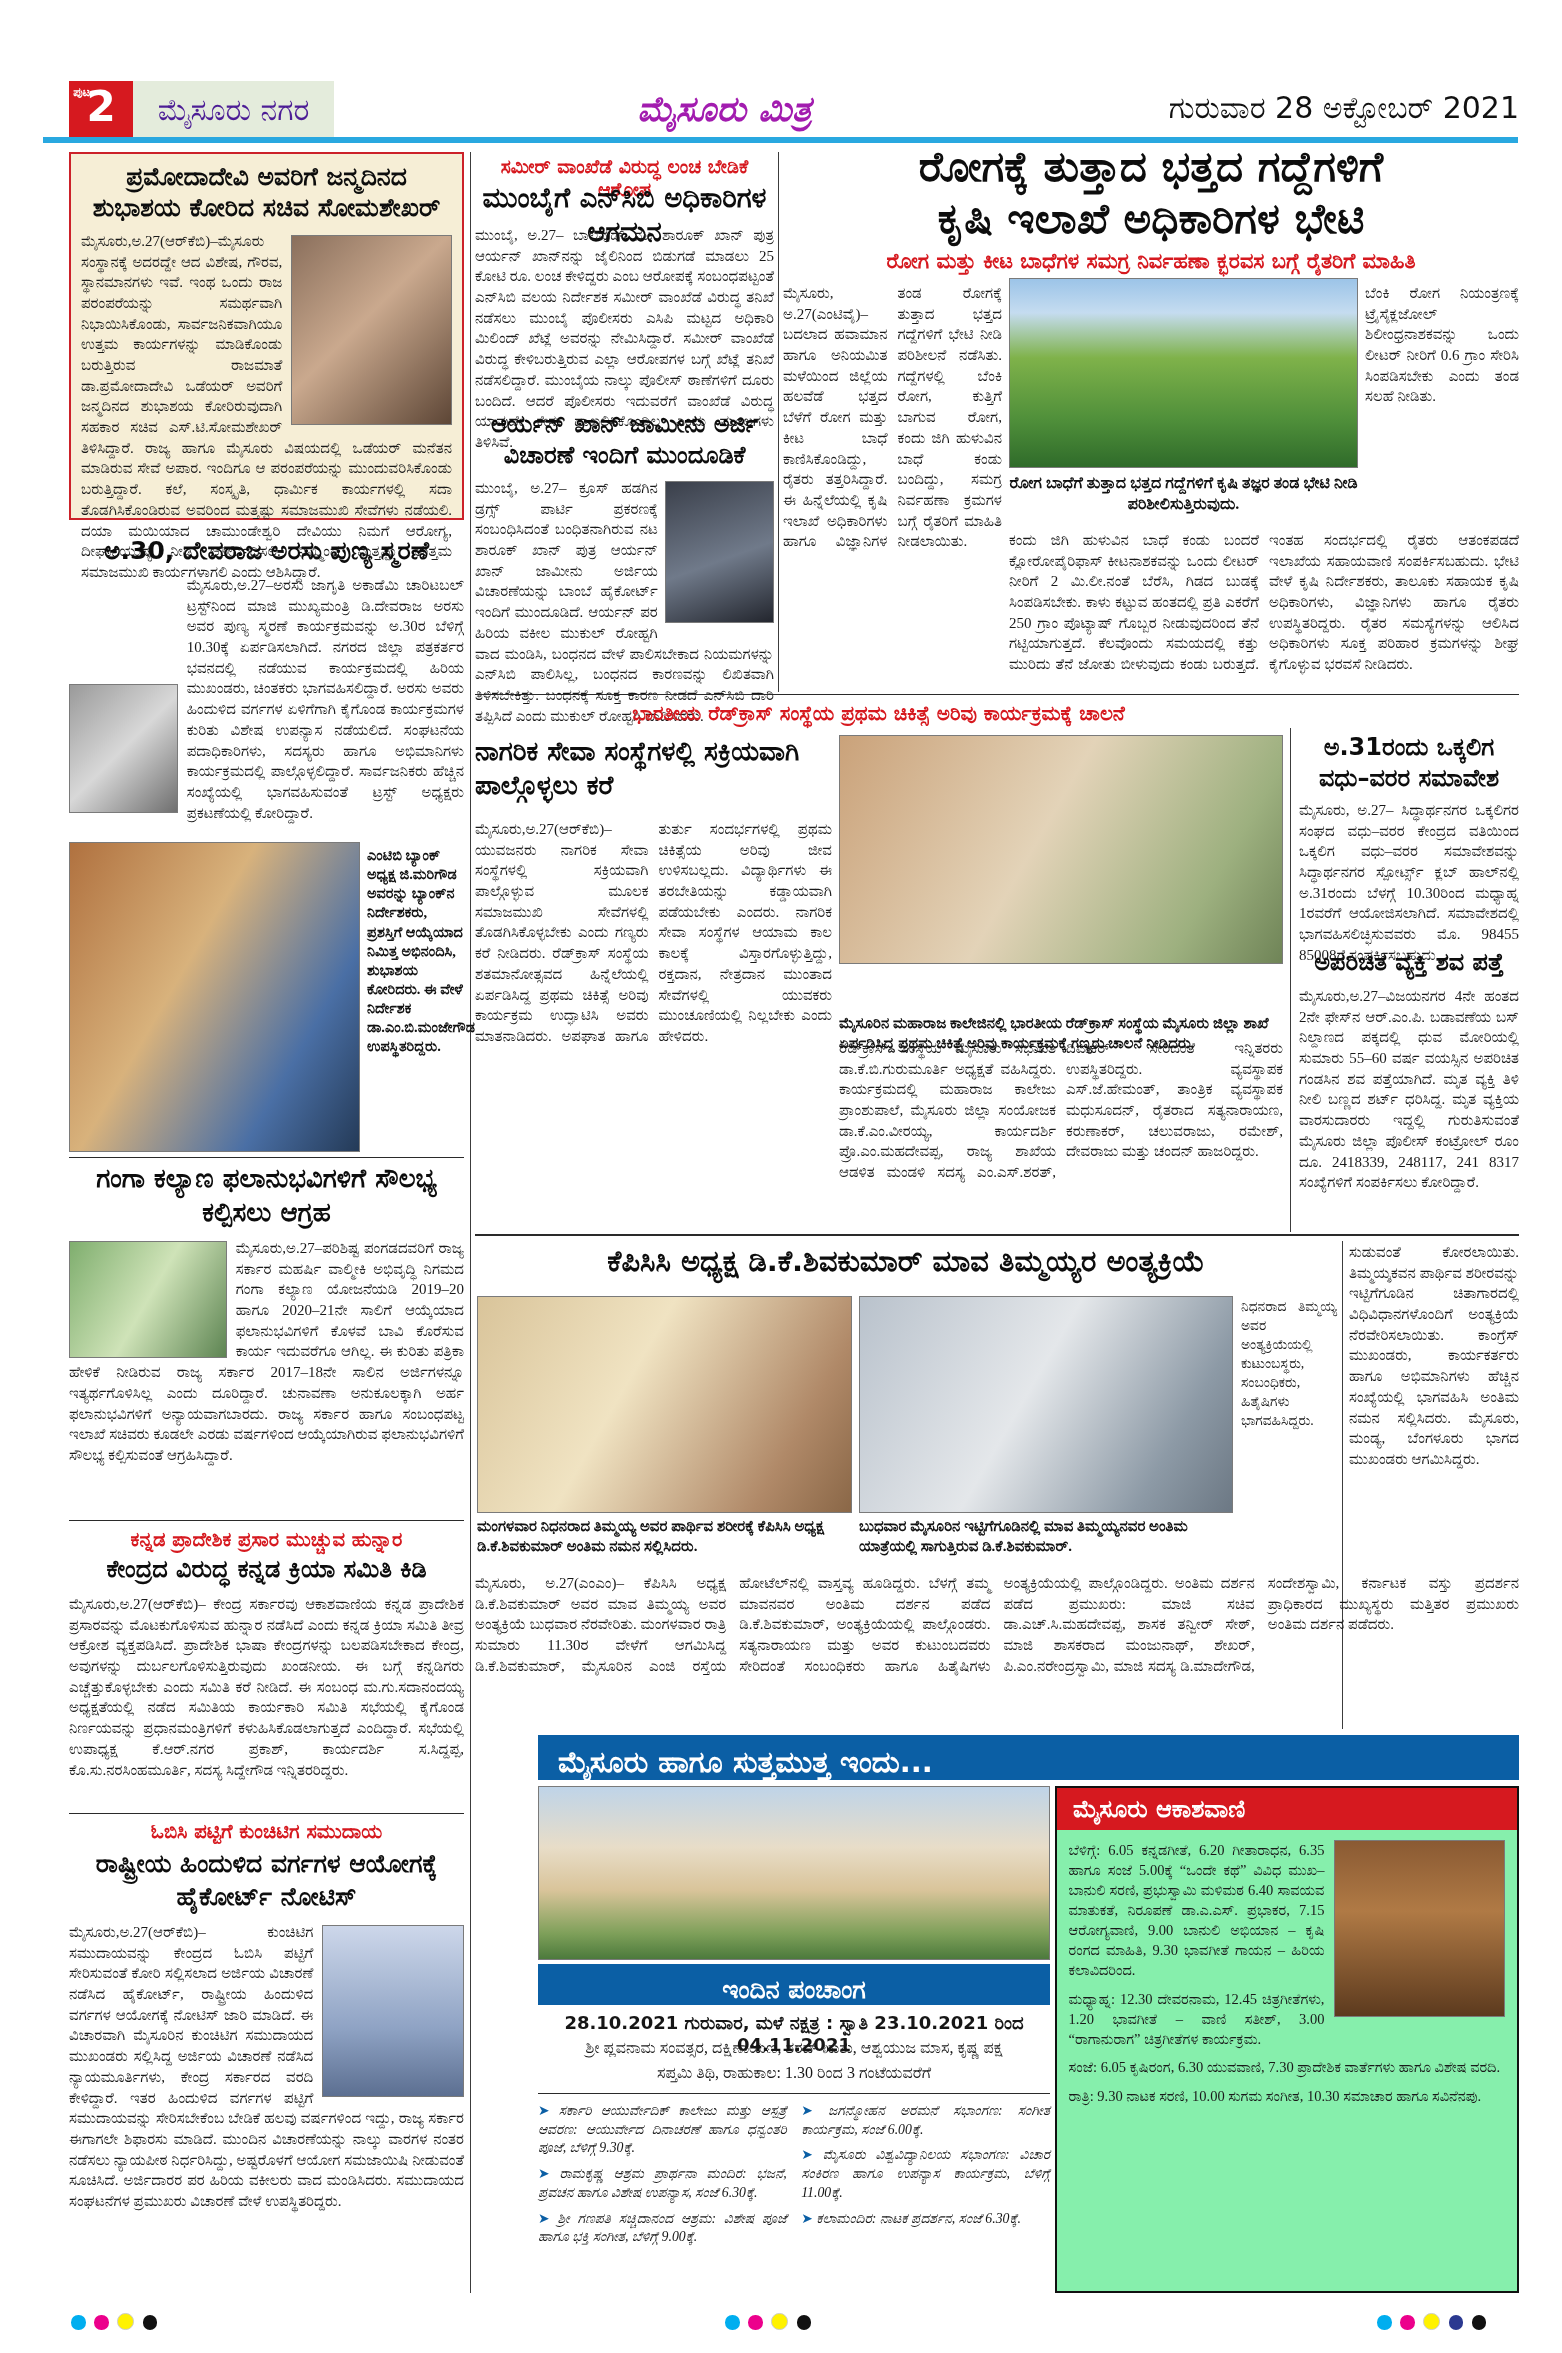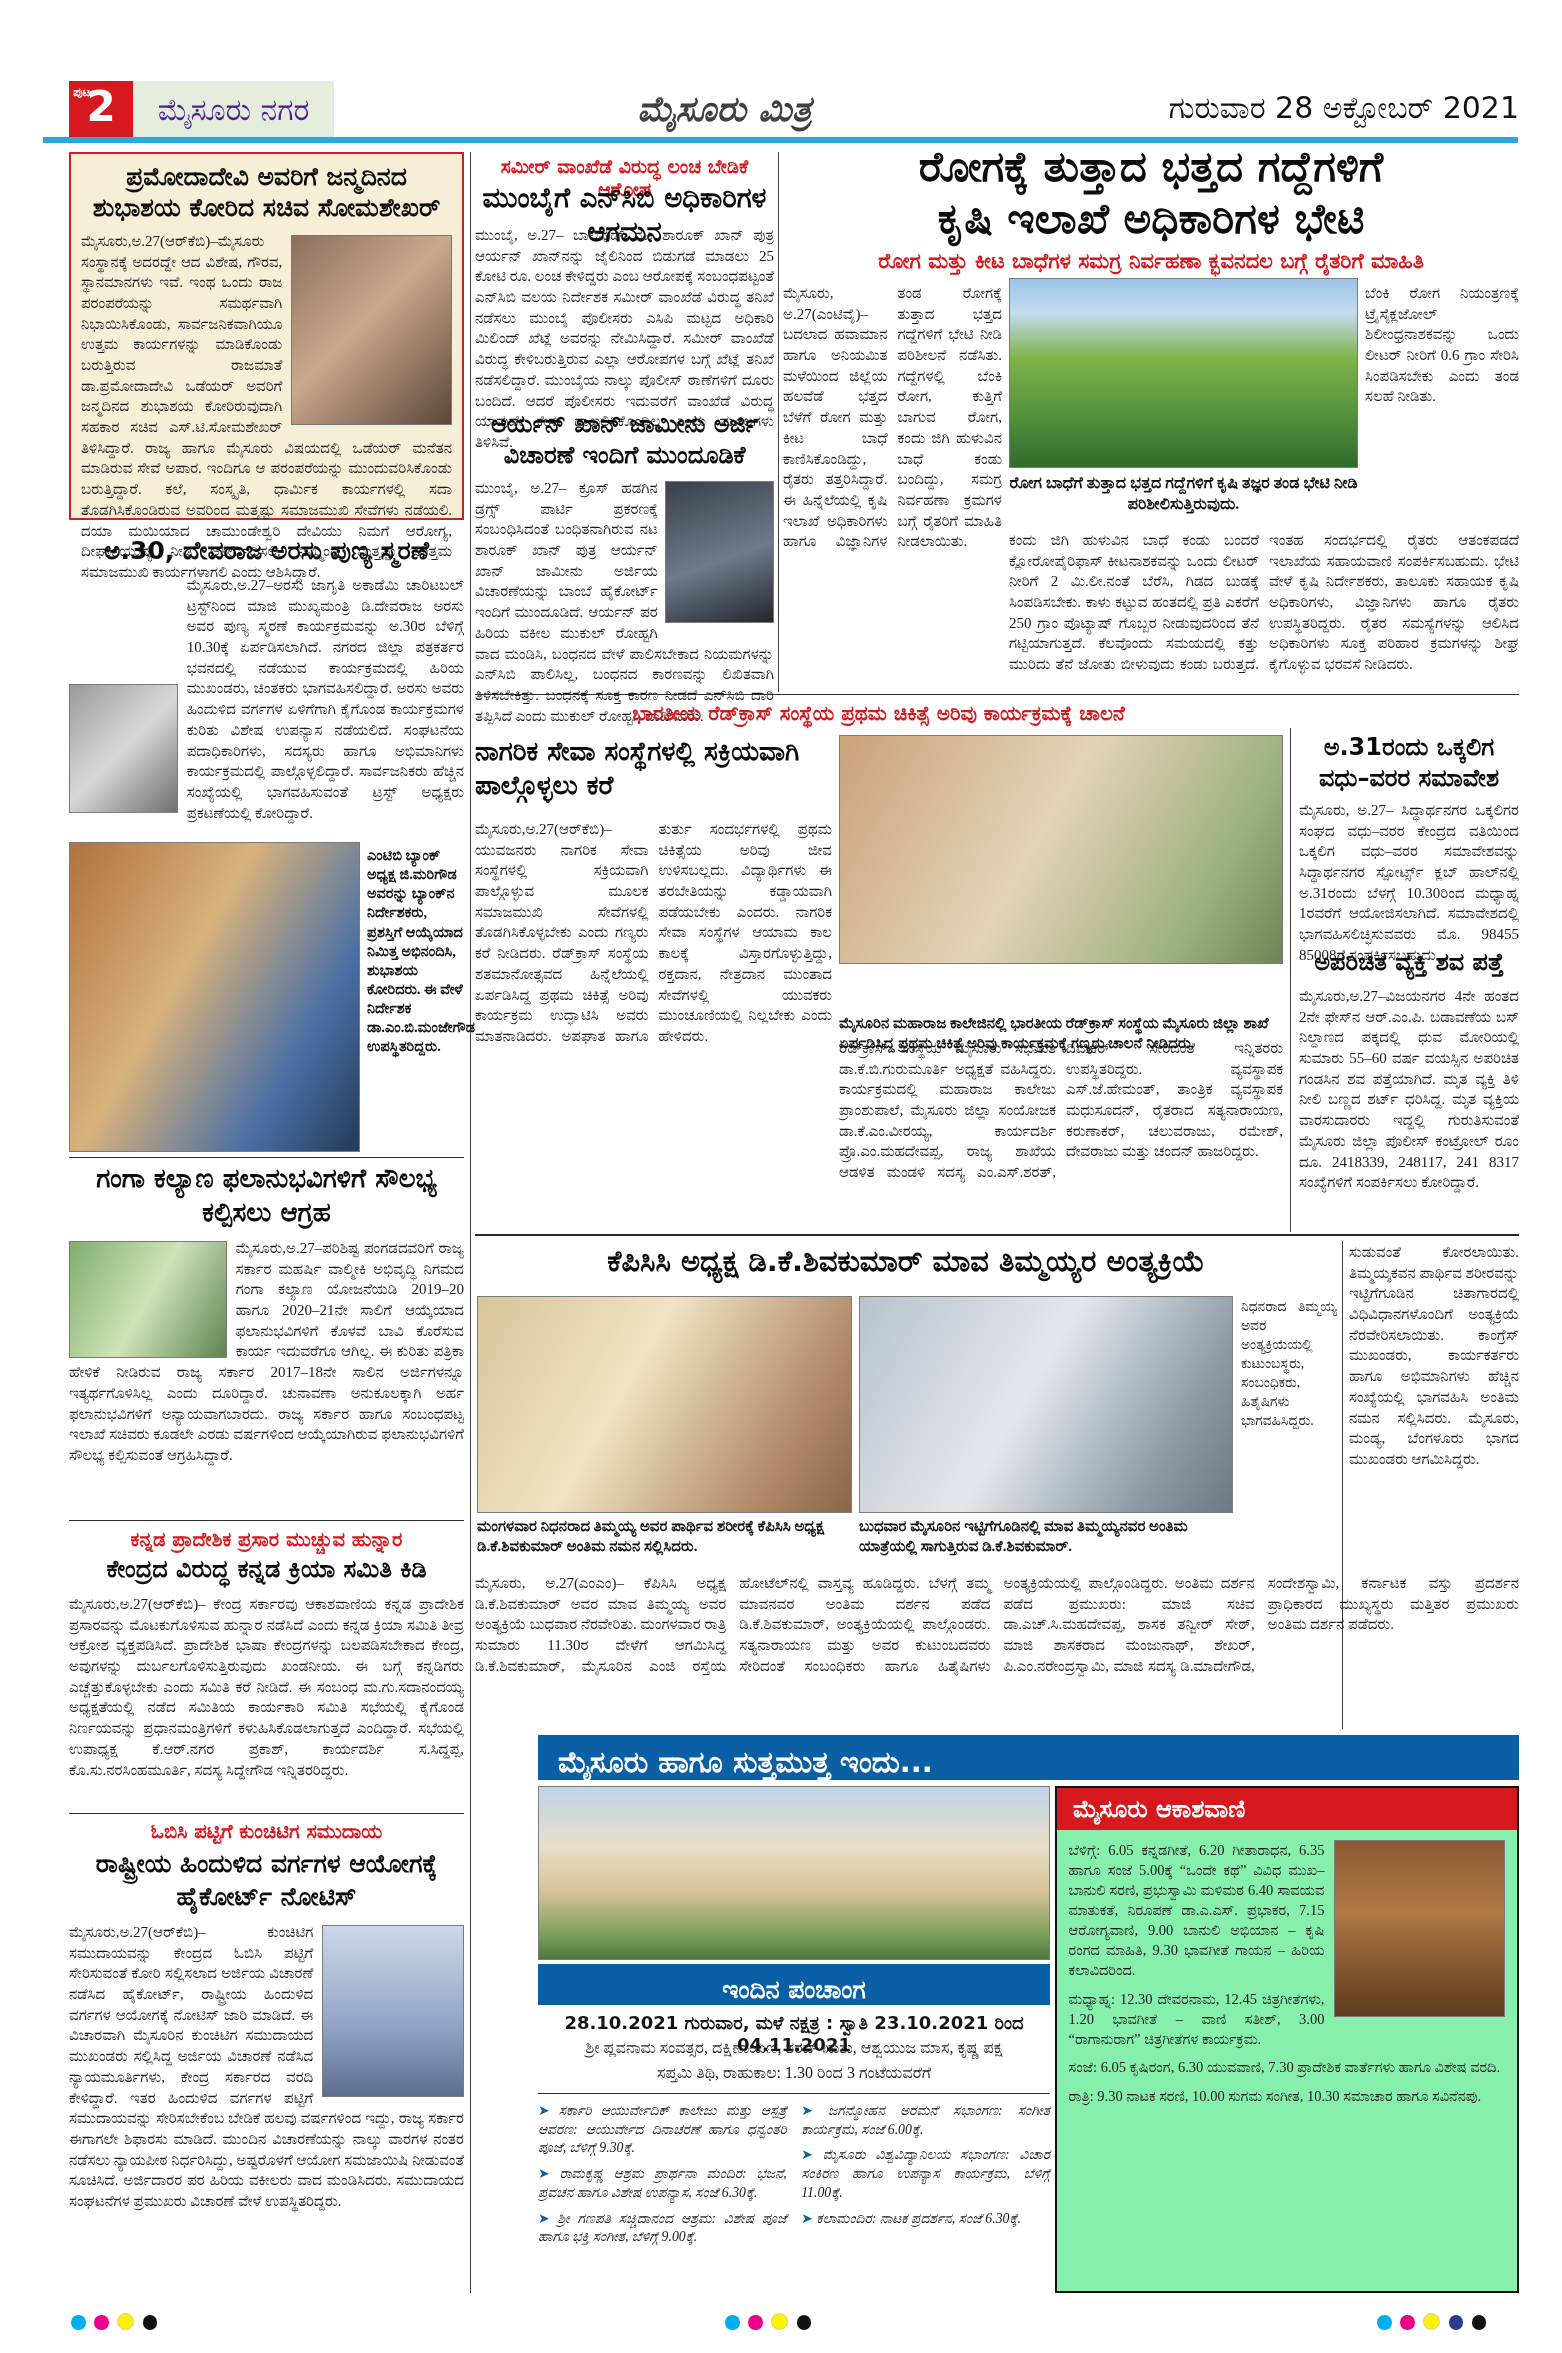--- a/index.html
+++ b/index.html
@@ -26,21 +26,21 @@
 <div id="page">
 
   <div class="abs" style="left:69px;top:81px;width:64px;height:57px;background:#d6191f;">
     <div style="position:absolute;left:4.3px;top:4.3px;color:#fff;font-size:11.6px;font-weight:bold;font-family:'DejaVu Sans',sans-serif;">ಪುಟ</div>
     <div style="position:absolute;left:0;top:1.4px;width:100%;text-align:center;color:#fff;font-size:42px;font-weight:bold;font-family:'DejaVu Sans',sans-serif;">2</div>
   </div>
   <div class="abs" style="left:133px;top:81px;width:201px;height:57px;background:#e4ecdc;display:flex;align-items:center;justify-content:center;">
     <span style="font-size:30px;font-weight:normal;color:#4c1d95;font-family:'DejaVu Sans',sans-serif;">ಮೈಸೂರು ನಗರ</span>
   </div>
   <div class="abs" style="left:594px;top:86px;width:261px;height:45px;display:flex;align-items:center;justify-content:center;">
-    <span style="font-size:35px;font-weight:bold;color:#404040;font-style:italic;font-family:'DejaVu Serif','Liberation Serif',serif;">ಮೈಸೂರು ಮಿತ್ರ</span>
+    <span style="font-size:35px;font-weight:bold;color:#a21caf;font-style:italic;font-family:'DejaVu Serif','Liberation Serif',serif;">ಮೈಸೂರು ಮಿತ್ರ</span>
   </div>
   <div class="abs" style="left:1109px;top:90px;width:410px;height:38px;text-align:right;">
     <span style="font-size:30px;color:#111;font-family:'DejaVu Sans',sans-serif;">ಗುರುವಾರ 28 ಅಕ್ಟೋಬರ್ 2021</span>
   </div>
   <div class="abs" style="left:43px;top:137px;width:1475px;height:5.8px;background:#29a8e0;"></div>
 
   <div class="abs vrule" style="left:470px;top:152px;height:2141px;"></div>
   <div class="abs vrule" style="left:778px;top:152px;height:540px;"></div>
   <div class="abs vrule" style="left:1290px;top:728px;height:504px;"></div>
   <div class="abs vrule" style="left:1342px;top:1241px;height:488px;"></div>
@@ -86,21 +86,21 @@
   <div class="abs hl" style="left:475px;top:181px;width:299px;font-size:27.5px;">ಮುಂಬೈಗೆ ಎನ್‌ಸಿಬಿ ಅಧಿಕಾರಿಗಳ ಆಗಮನ</div>
   <div class="abs bodytxt" style="left:475px;top:225px;width:299px;height:180px;">ಮುಂಬೈ, ಅ.27– ಬಾಲಿವುಡ್ ನಟ ಶಾರೂಕ್ ಖಾನ್ ಪುತ್ರ ಆರ್ಯನ್ ಖಾನ್‌ನನ್ನು ಜೈಲಿನಿಂದ ಬಿಡುಗಡೆ ಮಾಡಲು 25 ಕೋಟಿ ರೂ. ಲಂಚ ಕೇಳಿದ್ದರು ಎಂಬ ಆರೋಪಕ್ಕೆ ಸಂಬಂಧಪಟ್ಟಂತೆ ಎನ್‌ಸಿಬಿ ವಲಯ ನಿರ್ದೇಶಕ ಸಮೀರ್ ವಾಂಖೆಡೆ ವಿರುದ್ಧ ತನಿಖೆ ನಡೆಸಲು ಮುಂಬೈ ಪೊಲೀಸರು ಎಸಿಪಿ ಮಟ್ಟದ ಅಧಿಕಾರಿ ಮಿಲಿಂದ್ ಖೆಟ್ಲೆ ಅವರನ್ನು ನೇಮಿಸಿದ್ದಾರೆ. ಸಮೀರ್ ವಾಂಖೆಡೆ ವಿರುದ್ಧ ಕೇಳಿಬರುತ್ತಿರುವ ಎಲ್ಲಾ ಆರೋಪಗಳ ಬಗ್ಗೆ ಖೆಟ್ಲೆ ತನಿಖೆ ನಡೆಸಲಿದ್ದಾರೆ. ಮುಂಬೈಯ ನಾಲ್ಕು ಪೊಲೀಸ್ ಠಾಣೆಗಳಿಗೆ ದೂರು ಬಂದಿದೆ. ಆದರೆ ಪೊಲೀಸರು ಇದುವರೆಗೆ ವಾಂಖೆಡೆ ವಿರುದ್ಧ ಯಾವುದೇ ಕೇಸು ದಾಖಲಿಸಿಕೊಂಡಿಲ್ಲ ಎಂದು ಮೂಲಗಳು ತಿಳಿಸಿವೆ.</div>
   <div class="abs hl" style="left:475px;top:409px;width:299px;font-size:24px;line-height:1.3;">ಆರ್ಯನ್ ಖಾನ್ ಜಾಮೀನು ಅರ್ಜಿ ವಿಚಾರಣೆ ಇಂದಿಗೆ ಮುಂದೂಡಿಕೆ</div>
   <div class="abs bodytxt" style="left:475px;top:478px;width:299px;height:212px;">
     <div class="photo" style="float:right;width:109px;height:142px;margin:2.9px 0 4.3px 7.2px;background:linear-gradient(160deg,#3a3f4a,#707a8a 55%,#23262e);"></div>
     <span>ಮುಂಬೈ, ಅ.27– ಕ್ರೂಸ್ ಹಡಗಿನ ಡ್ರಗ್ಸ್ ಪಾರ್ಟಿ ಪ್ರಕರಣಕ್ಕೆ ಸಂಬಂಧಿಸಿದಂತೆ ಬಂಧಿತನಾಗಿರುವ ನಟ ಶಾರೂಕ್ ಖಾನ್ ಪುತ್ರ ಆರ್ಯನ್ ಖಾನ್ ಜಾಮೀನು ಅರ್ಜಿಯ ವಿಚಾರಣೆಯನ್ನು ಬಾಂಬೆ ಹೈಕೋರ್ಟ್ ಇಂದಿಗೆ ಮುಂದೂಡಿದೆ. ಆರ್ಯನ್ ಪರ ಹಿರಿಯ ವಕೀಲ ಮುಕುಲ್ ರೋಹ್ಟಗಿ ವಾದ ಮಂಡಿಸಿ, ಬಂಧನದ ವೇಳೆ ಪಾಲಿಸಬೇಕಾದ ನಿಯಮಗಳನ್ನು ಎನ್‌ಸಿಬಿ ಪಾಲಿಸಿಲ್ಲ, ಬಂಧನದ ಕಾರಣವನ್ನು ಲಿಖಿತವಾಗಿ ತಿಳಿಸಬೇಕಿತ್ತು. ಬಂಧನಕ್ಕೆ ಸೂಕ್ತ ಕಾರಣ ನೀಡದೆ ಎನ್‌ಸಿಬಿ ದಾರಿ ತಪ್ಪಿಸಿದೆ ಎಂದು ಮುಕುಲ್ ರೋಹ್ಟಗಿ ವಾದಿಸಿದರು.</span>
   </div>
 
   <div class="abs hl" style="left:783px;top:142px;width:736px;font-size:42px;">ರೋಗಕ್ಕೆ ತುತ್ತಾದ ಭತ್ತದ ಗದ್ದೆಗಳಿಗೆ</div>
   <div class="abs hl" style="left:783px;top:194px;width:736px;font-size:42px;">ಕೃಷಿ ಇಲಾಖೆ ಅಧಿಕಾರಿಗಳ ಭೇಟಿ</div>
-  <div class="abs kicker" style="left:783px;top:249px;width:736px;font-size:21px;">ರೋಗ ಮತ್ತು ಕೀಟ ಬಾಧೆಗಳ ಸಮಗ್ರ ನಿರ್ವಹಣಾ ಕ್ಭವನದಲ ಬಗ್ಗೆ ರೈತರಿಗೆ ಮಾಹಿತಿ</div>
+  <div class="abs kicker" style="left:783px;top:249px;width:736px;font-size:21px;">ರೋಗ ಮತ್ತು ಕೀಟ ಬಾಧೆಗಳ ಸಮಗ್ರ ನಿರ್ವಹಣಾ ಕ್ಭರವಸ ಬಗ್ಗೆ ರೈತರಿಗೆ ಮಾಹಿತಿ</div>
   <div class="abs bodytxt cols2" style="left:783px;top:283px;width:219px;height:406px;">ಮೈಸೂರು, ಅ.27(ಎಂಟಿವೈ)– ಬದಲಾದ ಹವಾಮಾನ ಹಾಗೂ ಅನಿಯಮಿತ ಮಳೆಯಿಂದ ಜಿಲ್ಲೆಯ ಹಲವೆಡೆ ಭತ್ತದ ಬೆಳೆಗೆ ರೋಗ ಮತ್ತು ಕೀಟ ಬಾಧೆ ಕಾಣಿಸಿಕೊಂಡಿದ್ದು, ರೈತರು ತತ್ತರಿಸಿದ್ದಾರೆ. ಈ ಹಿನ್ನೆಲೆಯಲ್ಲಿ ಕೃಷಿ ಇಲಾಖೆ ಅಧಿಕಾರಿಗಳು ಹಾಗೂ ವಿಜ್ಞಾನಿಗಳ ತಂಡ ರೋಗಕ್ಕೆ ತುತ್ತಾದ ಭತ್ತದ ಗದ್ದೆಗಳಿಗೆ ಭೇಟಿ ನೀಡಿ ಪರಿಶೀಲನೆ ನಡೆಸಿತು. ಗದ್ದೆಗಳಲ್ಲಿ ಬೆಂಕಿ ರೋಗ, ಕುತ್ತಿಗೆ ಬಾಗುವ ರೋಗ, ಕಂದು ಜಿಗಿ ಹುಳುವಿನ ಬಾಧೆ ಕಂಡು ಬಂದಿದ್ದು, ಸಮಗ್ರ ನಿರ್ವಹಣಾ ಕ್ರಮಗಳ ಬಗ್ಗೆ ರೈತರಿಗೆ ಮಾಹಿತಿ ನೀಡಲಾಯಿತು.</div>
   <div class="abs photo" style="left:1009px;top:278px;width:349px;height:190px;background:linear-gradient(180deg,#9cc4e8 0%,#c5dcf0 18%,#7fb24a 42%,#4f8f3a 75%,#2f6b2a);"></div>
   <div class="abs caption" style="left:1009px;top:472px;width:349px;font-size:16px;text-align:center;">ರೋಗ ಬಾಧೆಗೆ ತುತ್ತಾದ ಭತ್ತದ ಗದ್ದೆಗಳಿಗೆ ಕೃಷಿ ತಜ್ಞರ ತಂಡ ಭೇಟಿ ನೀಡಿ ಪರಿಶೀಲಿಸುತ್ತಿರುವುದು.</div>
   <div class="abs bodytxt" style="left:1365px;top:283px;width:154px;height:239px;">ಬೆಂಕಿ ರೋಗ ನಿಯಂತ್ರಣಕ್ಕೆ ಟ್ರೈಸೈಕ್ಲಜೋಲ್ ಶಿಲೀಂಧ್ರನಾಶಕವನ್ನು ಒಂದು ಲೀಟರ್ ನೀರಿಗೆ 0.6 ಗ್ರಾಂ ಸೇರಿಸಿ ಸಿಂಪಡಿಸಬೇಕು ಎಂದು ತಂಡ ಸಲಹೆ ನೀಡಿತು.</div>
   <div class="abs bodytxt cols2" style="left:1009px;top:530px;width:510px;height:161px;">ಕಂದು ಜಿಗಿ ಹುಳುವಿನ ಬಾಧೆ ಕಂಡು ಬಂದರೆ ಕ್ಲೋರೋಪೈರಿಫಾಸ್ ಕೀಟನಾಶಕವನ್ನು ಒಂದು ಲೀಟರ್ ನೀರಿಗೆ 2 ಮಿ.ಲೀ.ನಂತೆ ಬೆರೆಸಿ, ಗಿಡದ ಬುಡಕ್ಕೆ ಸಿಂಪಡಿಸಬೇಕು. ಕಾಳು ಕಟ್ಟುವ ಹಂತದಲ್ಲಿ ಪ್ರತಿ ಎಕರೆಗೆ 250 ಗ್ರಾಂ ಪೊಟ್ಯಾಷ್ ಗೊಬ್ಬರ ನೀಡುವುದರಿಂದ ತೆನೆ ಗಟ್ಟಿಯಾಗುತ್ತದೆ. ಕೆಲವೊಂದು ಸಮಯದಲ್ಲಿ ಕತ್ತು ಮುರಿದು ತೆನೆ ಜೋತು ಬೀಳುವುದು ಕಂಡು ಬರುತ್ತದೆ. ಇಂತಹ ಸಂದರ್ಭದಲ್ಲಿ ರೈತರು ಆತಂಕಪಡದೆ ಇಲಾಖೆಯ ಸಹಾಯವಾಣಿ ಸಂಪರ್ಕಿಸಬಹುದು. ಭೇಟಿ ವೇಳೆ ಕೃಷಿ ನಿರ್ದೇಶಕರು, ತಾಲೂಕು ಸಹಾಯಕ ಕೃಷಿ ಅಧಿಕಾರಿಗಳು, ವಿಜ್ಞಾನಿಗಳು ಹಾಗೂ ರೈತರು ಉಪಸ್ಥಿತರಿದ್ದರು. ರೈತರ ಸಮಸ್ಯೆಗಳನ್ನು ಆಲಿಸಿದ ಅಧಿಕಾರಿಗಳು ಸೂಕ್ತ ಪರಿಹಾರ ಕ್ರಮಗಳನ್ನು ಶೀಘ್ರ ಕೈಗೊಳ್ಳುವ ಭರವಸೆ ನೀಡಿದರು.</div>
 
   <div class="abs hrule" style="left:475px;top:694px;width:1044px;"></div>
   <div class="abs kicker" style="left:478px;top:701px;width:801px;font-size:20px;">ಭಾರತೀಯ ರೆಡ್‌ಕ್ರಾಸ್ ಸಂಸ್ಥೆಯ ಪ್ರಥಮ ಚಿಕಿತ್ಸೆ ಅರಿವು ಕಾರ್ಯಕ್ರಮಕ್ಕೆ ಚಾಲನೆ</div>
   <div class="abs hl" style="left:475px;top:735px;width:357px;font-size:26px;line-height:1.3;text-align:left;">ನಾಗರಿಕ ಸೇವಾ ಸಂಸ್ಥೆಗಳಲ್ಲಿ ಸಕ್ರಿಯವಾಗಿ ಪಾಲ್ಗೊಳ್ಳಲು ಕರೆ</div>
   <div class="abs photo" style="left:839px;top:735px;width:444px;height:229px;background:linear-gradient(120deg,#caa27a,#e3d3b8 45%,#9db07f 80%,#6f8457);"></div>

